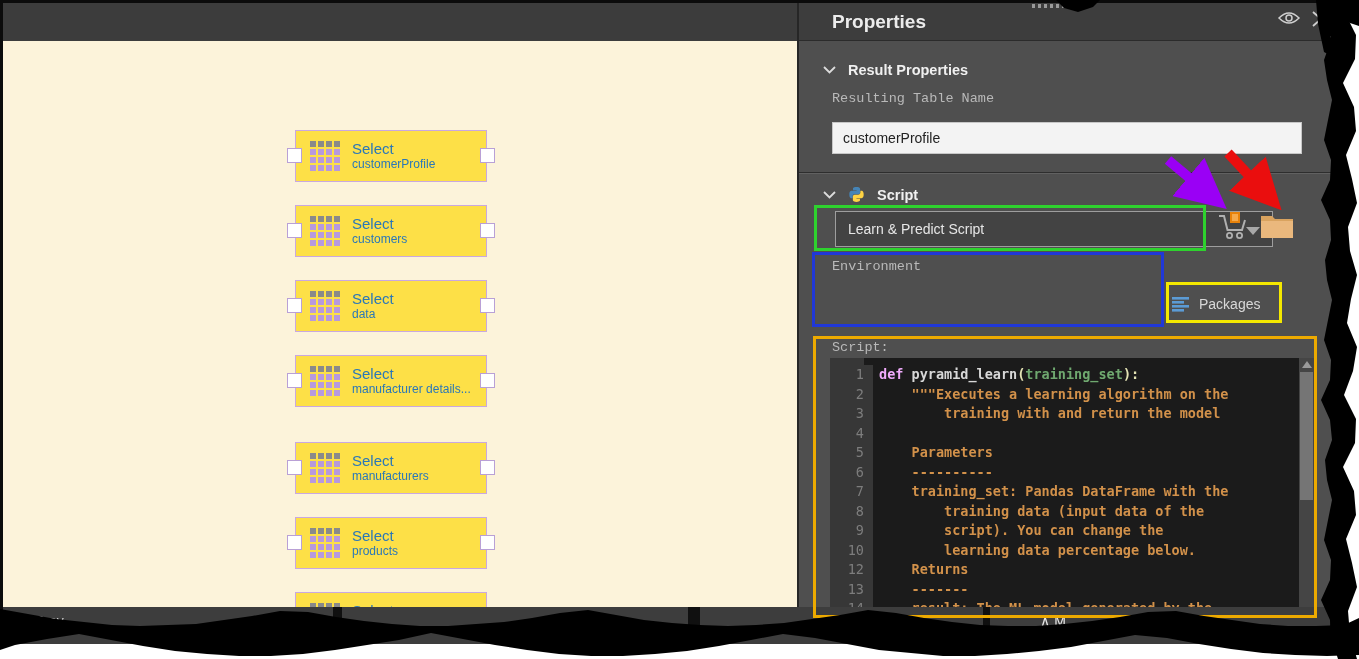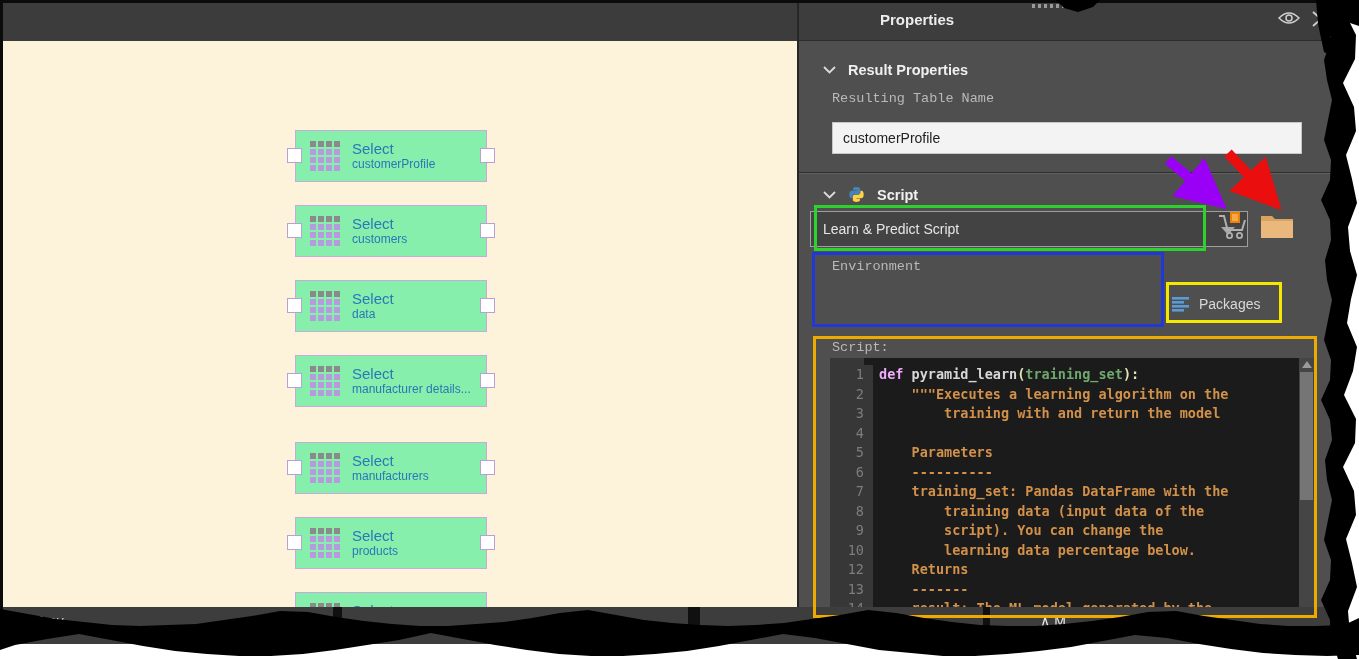--- a/index.html
+++ b/index.html
@@ -16,21 +16,21 @@
   .tab.dark{background:#3c3c3c;border-left:2px solid #181818;border-right:1px solid #181818;}
   .tab.active{background:#fcf3da;color:#4a4a4a;}
   .tab .ticon{display:inline-flex;width:22px;height:22px;margin-left:16px;}
   
   .tool{position:absolute;top:3px;height:38px;display:flex;align-items:center;justify-content:center;
         width:34px;color:#c9c9c9;font-size:19px;cursor:pointer;}
   .tool.dim{color:#6f6f6f;}
 
   
   #canvas{left:0;top:41px;width:797px;height:566px;background:#fcf3da;z-index:1;}
-  .node{position:absolute;background:#86efac;display:flex;align-items:center;box-sizing:border-box;}
+  .node{position:absolute;background:#fde047;display:flex;align-items:center;box-sizing:border-box;}
   .node-text{display:flex;flex-direction:column;line-height:1.15;}
   .node-title{font-size:15px;color:#2a77b8;}
   .node-sub{font-size:12px;color:#2a77b8;}
   #excel-node{left:45px;top:92px;width:185px;height:53px;border:1.5px solid #8f8f8f;}
   #excel-node .node-text{margin-left:10px;}
   .select-node{left:295px;width:192px;height:52px;border:1.5px solid #c9a8e0;}
   .grid-icon{display:grid;grid-template-columns:repeat(4,6px);grid-auto-rows:6px;gap:2px;margin-left:14px;margin-right:12px;}
   .grid-icon i{background:#b799dd;}
   .grid-icon i.g{background:#8a8a8a;}
   #python-node{left:556px;top:88px;width:190px;height:58px;border:3px solid #f5780a;background:#fdeedd;}
@@ -43,21 +43,21 @@
   #flow-svg{left:0;top:41px;z-index:0;}
 
   
   #footer{left:0;top:607px;width:1359px;height:52px;background:#101010;z-index:4;}
   .fseg{position:absolute;top:0;height:52px;background:#3d3d3d;color:#cfcfcf;font-size:14px;}
   .fseg span{position:absolute;top:6px;}
 
   
   #panel{left:797px;top:0;width:562px;height:659px;background:#4f4f4f;z-index:3;border-left:2px solid #262626;box-sizing:border-box;}
   #panel-header{position:absolute;left:0;top:0;width:100%;height:41px;background:#3d3d3d;border-bottom:1px solid #2b2b2b;box-sizing:border-box;}
-  #panel-title{position:absolute;left:33px;top:11px;font-size:15px;font-weight:bold;color:#ececec;margin-left:48px;}
+  #panel-title{position:absolute;left:33px;top:11px;font-size:19px;font-weight:bold;color:#ececec;}
   #drag-dots{position:absolute;left:233px;top:4px;width:46px;height:4px;
      background:repeating-linear-gradient(90deg,#9a9a9a 0 3px,transparent 3px 6px);}
   .hdr-ic{position:absolute;top:10px;width:24px;height:20px;color:#cfcfcf;}
   .sec-row{position:absolute;display:flex;align-items:center;gap:12px;color:#f0f0f0;font-weight:bold;font-size:14.5px;}
   .plabel{position:absolute;color:#b9b9b9;font-size:13.5px;font-family:Liberation Mono, monospace;}
   #table-name-input{position:absolute;left:33px;top:122px;width:470px;height:32px;background:#f3f3f3;border:1px solid #c7c7c7;
       box-sizing:border-box;font-size:14px;color:#222;padding:0 10px;font-family:"Liberation Sans",sans-serif;}
   .groove{position:absolute;left:0;width:100%;height:0;border-top:1px solid #2e2e2e;border-bottom:1px solid #616161;}
   .dropdown{position:absolute;height:36px;background:#434343;border:1px solid #9e9e9e;box-sizing:border-box;
       display:flex;align-items:center;color:#e6e6e6;font-size:14px;cursor:pointer;}
@@ -436,21 +436,21 @@
       </svg>
     <span style="display:inline-flex;">
       <svg width="17" height="17" viewBox="0 0 64 64">
         <path d="M31.9 4c-13.8 0-12.9 6-12.9 6v6.2h13.2v1.9H13.7S5 17.2 5 31.8c0 14.7 7.8 14.2 7.8 14.2h4.6v-6.8s-.3-7.8 7.7-7.8h13.1s7.5.1 7.5-7.2V12.1S46.8 4 31.9 4z" fill="#4584b6"></path>
         <path d="M32.1 60c13.8 0 12.9-6 12.9-6v-6.2H31.8v-1.9h18.5s8.7.9 8.7-13.7c0-14.7-7.8-14.2-7.8-14.2h-4.6v6.8s.3 7.8-7.7 7.8H25.8s-7.5-.1-7.5 7.2v12.1S17.2 60 32.1 60z" fill="#ffd343"></path>
       </svg>
     </span>
     <span>Script</span>
   </div>
 
-  <div class="dropdown" style="left:11px;top:211px;width:438px;">
+  <div class="dropdown" style="left:36px;top:211px;width:438px;">
     <span class="dtext">Learn &amp; Predict Script</span>
     <span class="caret"></span>
   </div>
 
   <span class="abs" style="left:418px;top:208px;">
     <svg width="32" height="34" viewBox="0 0 32 34">
       <rect x="13" y="4" width="10" height="11" fill="#e8820a"></rect>
         <rect x="15" y="6" width="6" height="7" fill="#f6a94a"></rect>
       <g fill="none" stroke="#b0b0b0" stroke-width="2">
           <path d="M2 8 H7 L10.5 22 H25 L28 12"></path>

